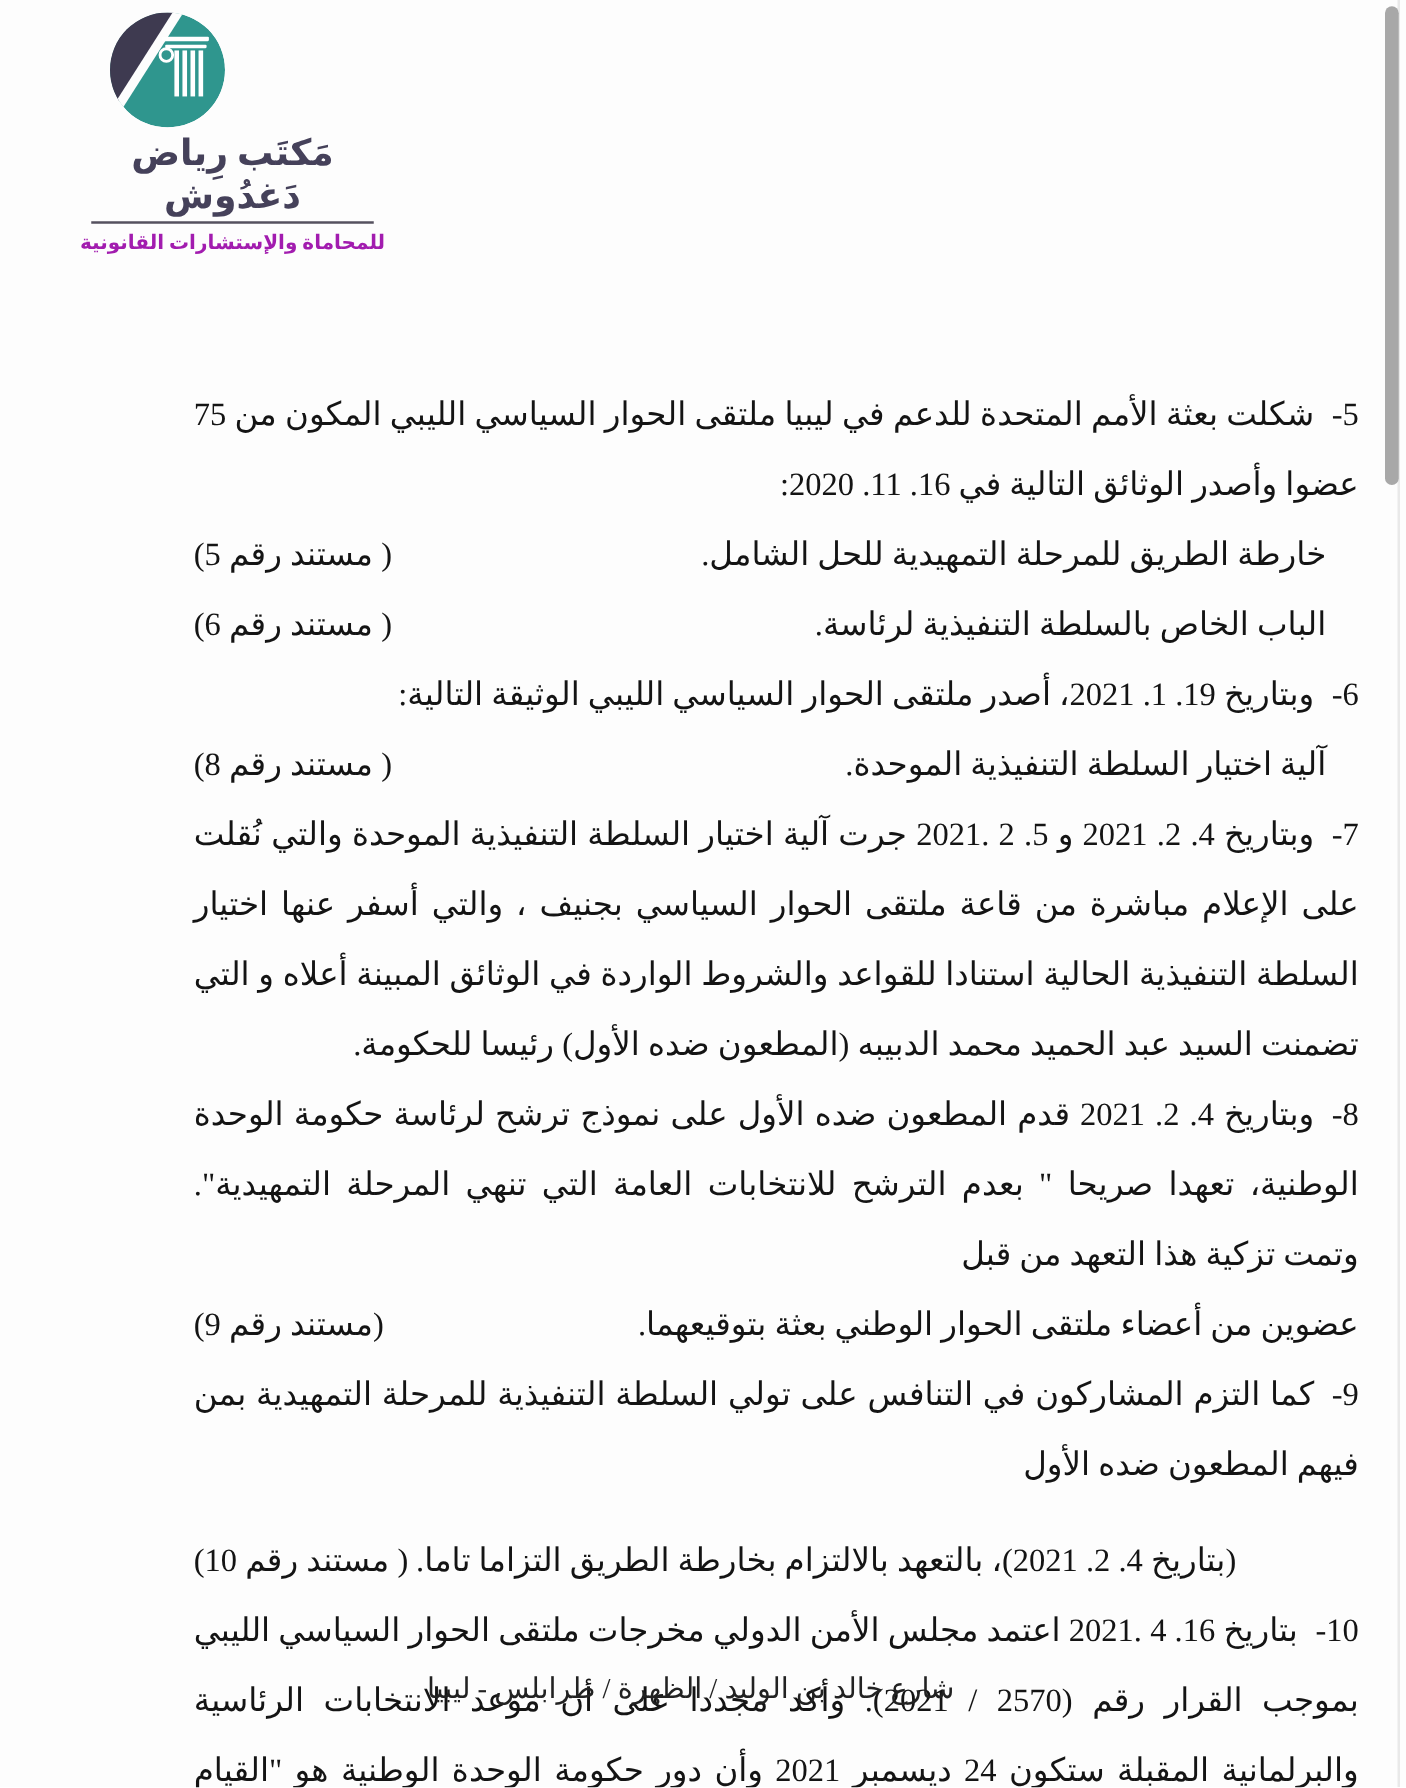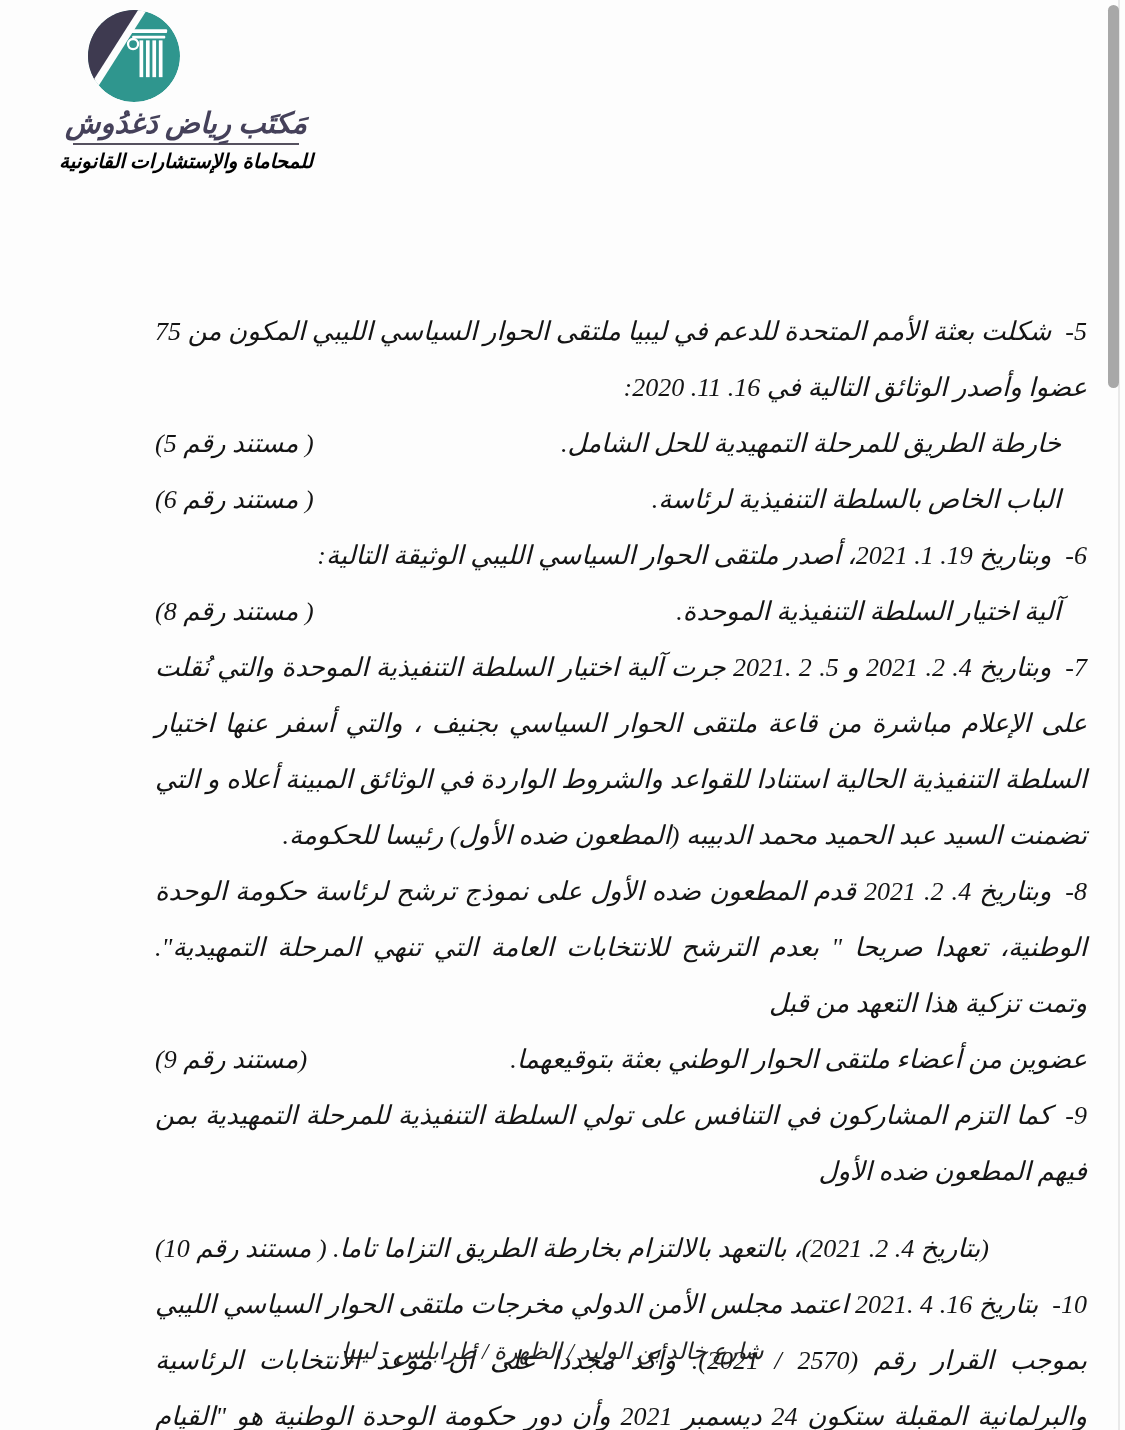--- a/index.html
+++ b/index.html
@@ -3,31 +3,30 @@
 <meta charset="utf-8">
 <style>
   html,body{margin:0;padding:0;background:#ffffff;}
   .page{
     position:relative;
     width:1125px;height:1430px;
     background:#fdfdfd;
     overflow:hidden;
     font-family:"Liberation Serif","DejaVu Serif","DejaVu Sans",serif;
     color:#141414;
-    font-style:italic;
   }
   
   .edge-line{position:absolute;top:0;bottom:0;right:5px;width:2px;background:#e9e9e9;}
   .scroll-thumb{position:absolute;top:5px;right:6px;width:11px;height:383px;background:#a8a8a8;border-radius:6px;}
   
   .logo{position:absolute;top:10px;left:50px;width:272px;text-align:center;}
   .logo svg{display:block;margin:0 auto 4px 38px;}
   .logo-title{font-size:29px;font-weight:bold;color:#45415a;direction:rtl;line-height:34px;letter-spacing:0px;}
   .logo-divider{width:226px;margin:3px auto 5px auto;border-top:2px solid#55515f;}
-  .logo-subtitle{font-size:20px;font-weight:bold;color:#000000;direction:rtl;line-height:22px;}
+  .logo-subtitle{font-size:16px;font-weight:bold;color:#a21caf;direction:rtl;line-height:22px;}
   
   .content{
     position:absolute;top:304px;left:155px;right:38px;
     direction:rtl;text-align:justify;
     font-size:26px;line-height:56px;
   }
   .para{margin:0;}
   .num{display:inline-block;margin-left:14px;}
   .doc-row,.ref-row{display:flex;justify-content:space-between;align-items:baseline;}
   .doc-title{padding-right:26px;}

